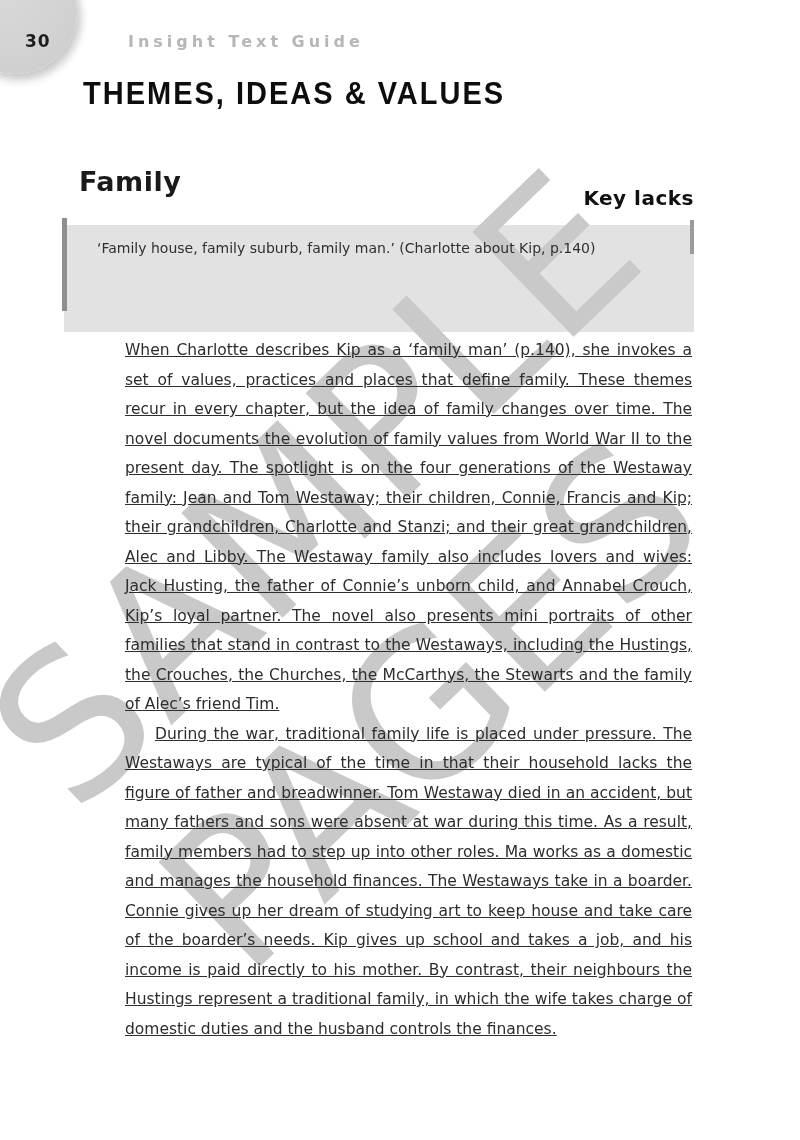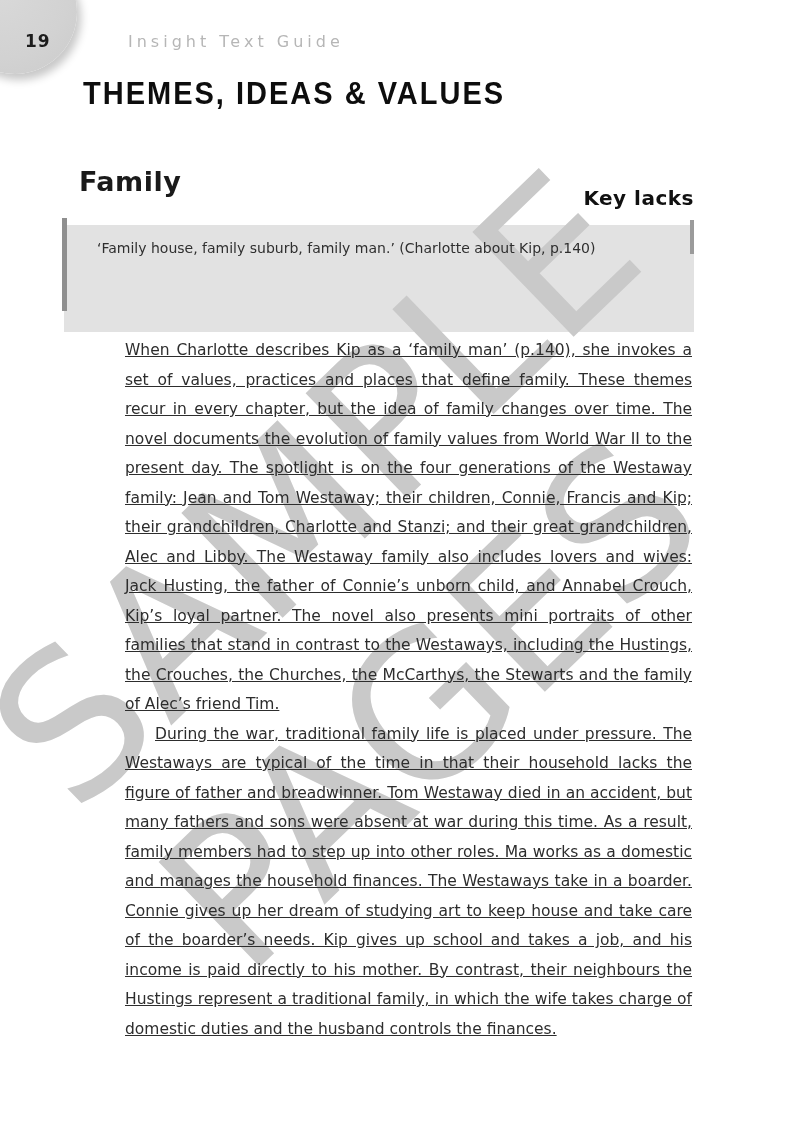--- a/index.html
+++ b/index.html
@@ -17,21 +17,21 @@
   .corner-circle{
     left:-47px;top:-50px;width:124px;height:124px;border-radius:50%;
     background:radial-gradient(circle at 38% 32%, #d9d9d9 0%, #d2d2d2 60%, #cbcbcb 100%);
     box-shadow:4px 6px 9px rgba(0,0,0,0.22);
   }
   .page-number{
     left:25px;top:31px;font-size:17px;font-weight:700;color:#1c1c1c;letter-spacing:1px;
   }
   
   .brand{
-    left:128px;top:32px;font-size:16px;font-weight:400;color:#b6b6b6;
+    left:128px;top:32px;font-size:16px;font-weight:700;color:#b6b6b6;
     letter-spacing:4px;font-family:"DejaVu Sans","Liberation Sans",sans-serif;
   }
   
   .chapter-title{
     left:83px;top:76px;margin:0;font-size:29px;font-weight:900;color:#0d0d0d;
     letter-spacing:2px;font-family:"Liberation Sans","DejaVu Sans",sans-serif;
     transform:scaleY(1.08);transform-origin:left top;white-space:nowrap;
   }
   
   .section-heading{
@@ -81,21 +81,21 @@
 </style>
 </head>
 <body>
 
 <div class="layer0 corner-circle"></div>
 <div class="layer0 quote-box-bg"></div>
 
 <div class="watermark wm1">SAMPLE</div>
 <div class="watermark wm2">PAGES</div>
 
-<div class="layer2 page-number">19</div>
+<div class="layer2 page-number">30</div>
 <div class="layer2 brand">Insight Text Guide</div>
 <h1 class="layer2 chapter-title">THEMES, IDEAS &amp; VALUES</h1>
 
 <h2 class="layer2 section-heading">Family</h2>
 <div class="layer2 key-quotes-label">Key lacks</div>
 
 <div class="layer2 quote-bar-left"></div>
 <div class="layer2 quote-bar-right"></div>
 
 <div class="layer2 quote-box">

